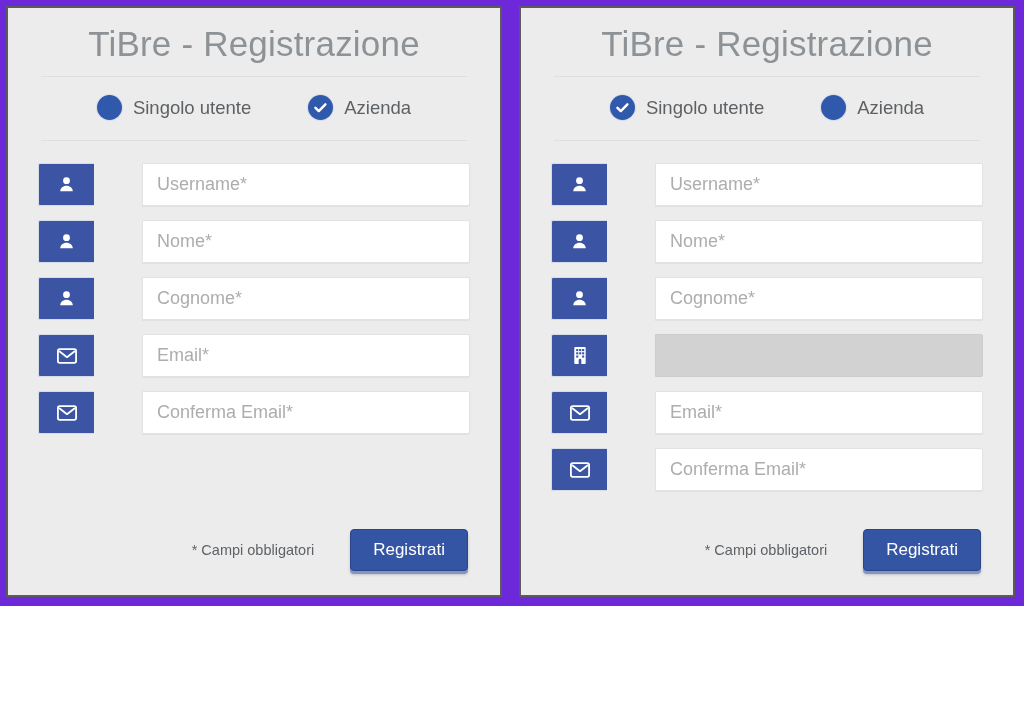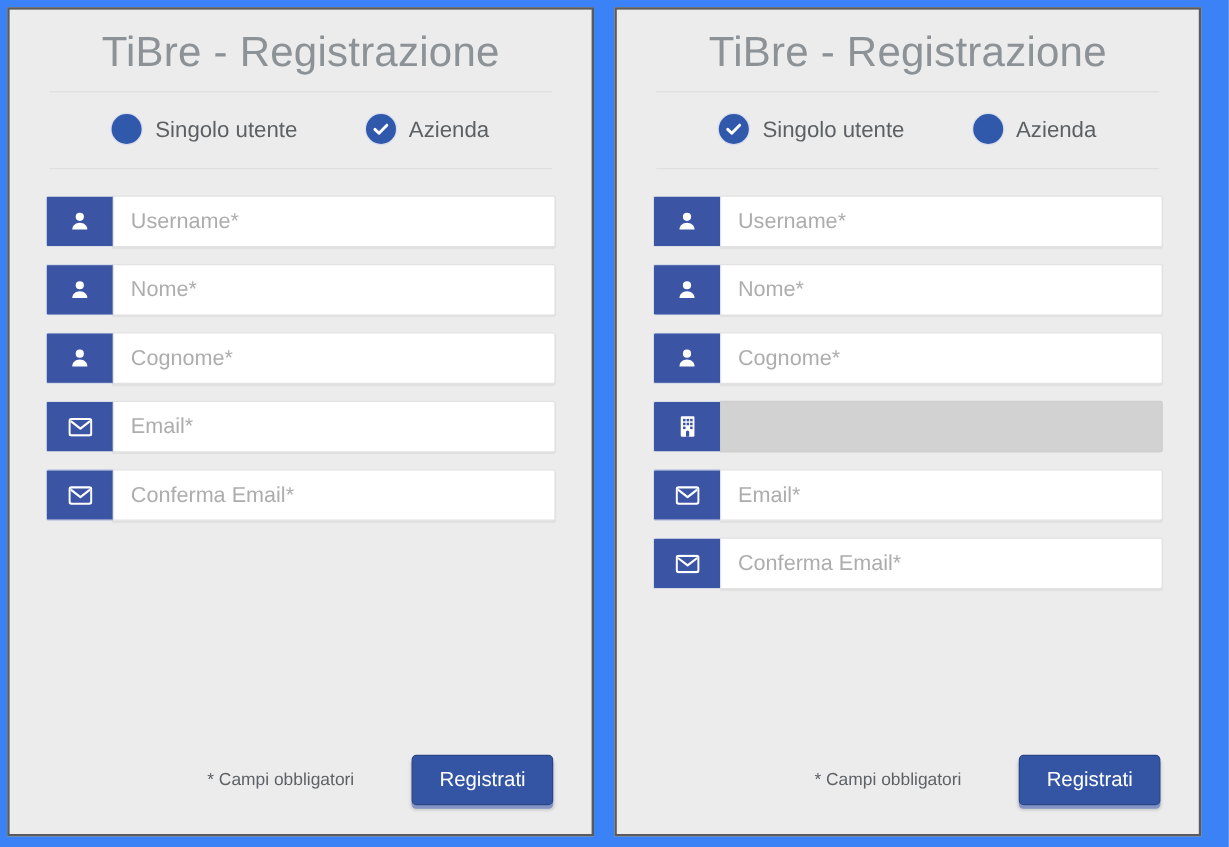--- a/index.html
+++ b/index.html
@@ -10,25 +10,25 @@
     width: 1024px;
     height: 706px;
     background: #ffffff;
     font-family: "Liberation Sans", sans-serif;
     overflow: hidden;
   }
 
   .screen {
     position: relative;
     width: 1024px;
-    height: 706px;
-    background: #3b82f6;
+    height: 606px;
+    background: #6d28d9;
     display: flex;
     gap: 17px;
-    padding: 6px 23px 9px 6px;
+    padding: 6px 9px 9px 6px;
     box-sizing: border-box;
   }
 
   
   .panel {
     position: relative;
     flex: 1 1 0;
     background: #ececec;
     border: 2px solid #5b5b5b;
     box-sizing: border-box;
@@ -94,20 +94,21 @@
   
   .form-area {
     padding-top: 22px;
     flex: 1 1 auto;
   }
   .field-row {
     display: flex;
     align-items: stretch;
     margin-bottom: 14px;
     height: 43px;
+    gap: 48px;
   }
   .field-icon {
     width: 56px;
     flex: 0 0 56px;
     background: #3b55a4;
     border: 1px solid #d6dbe8;
     border-right: none;
     border-radius: 2px 0 0 2px;
     display: flex;
     align-items: center;
@@ -150,21 +151,21 @@
     font-size: 10px;
     color: #2b2b2b;
     line-height: 1;
   }
 
   
   .panel-footer {
     display: flex;
     align-items: center;
     justify-content: flex-end;
-    gap: 48px;
+    gap: 36px;
     padding-bottom: 24px;
     padding-right: 2px;
   }
   .required-note {
     font-size: 14.5px;
     color: #5e6266;
     font-family: "Liberation Sans", sans-serif;
     white-space: nowrap;
   }
   .submit-button {

